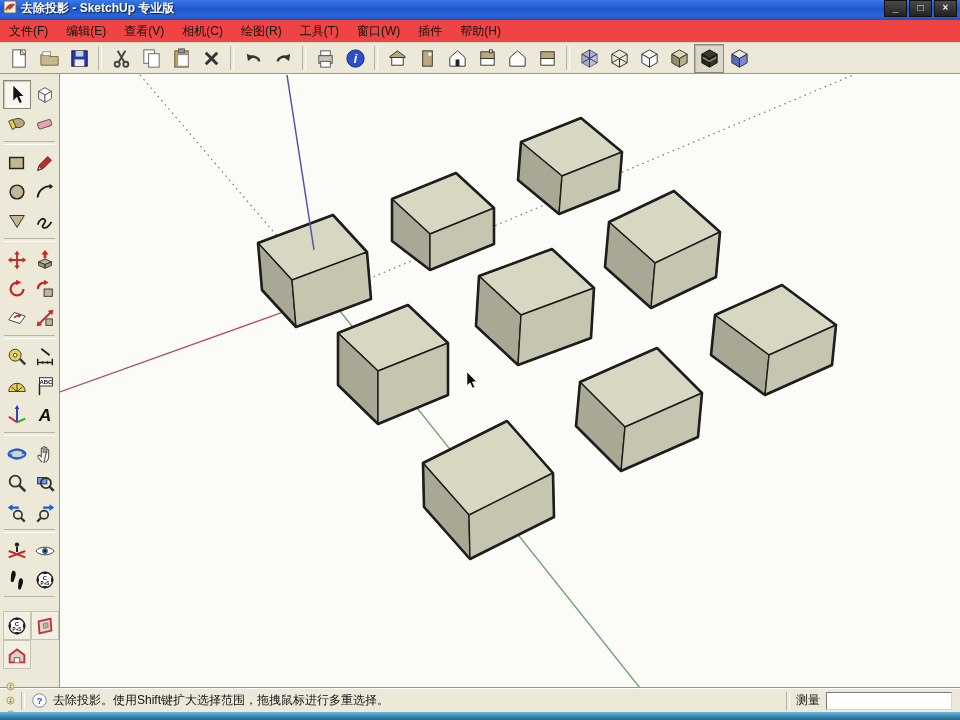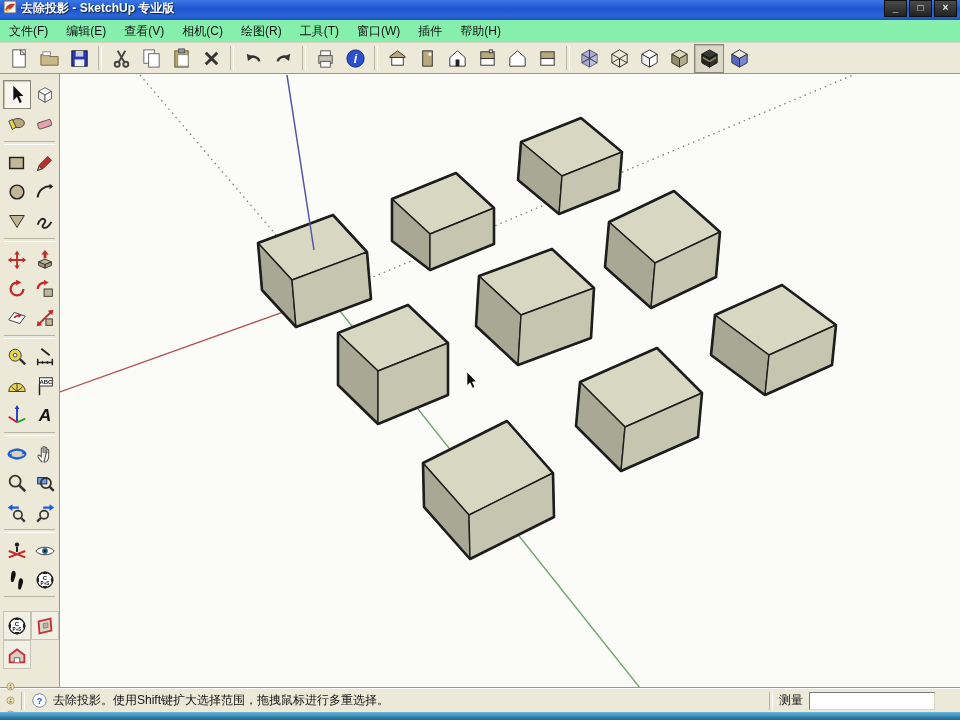--- a/index.html
+++ b/index.html
@@ -11,21 +11,21 @@
     background:linear-gradient(180deg,#3a78e8 0%,#1d55cf 45%,#2a66d8 80%,#1a4ec0 100%);
     display:flex;align-items:flex-start;color:#fff;font-size:12px;font-weight:bold;}
   .titlebar .app-ico{width:14px;height:14px;margin:0 4px 0 3px;flex:0 0 auto;}
   .titlebar .ttl{flex:1;white-space:nowrap;overflow:hidden;text-shadow:1px 1px 1px #123;}
   .winbtns{display:flex;gap:2px;margin-right:3px;}
   .winbtn{width:21px;height:15px;background:linear-gradient(180deg,#4a4a4a,#222);
     border:1px solid #111;color:#eee;font-size:10px;line-height:13px;text-align:center;
     font-weight:bold;cursor:default;}
 
   
-  .menubar{position:absolute;left:0;top:20px;width:100%;height:22px;background:#86efac;
+  .menubar{position:absolute;left:0;top:20px;width:100%;height:22px;background:#ef4444;
     border-bottom:1px solid #d8d4c4;display:flex;align-items:center;font-size:12px;color:#111;}
   .menu-item{padding:3px 9px;cursor:default;}
 
   
   .toolbar{position:absolute;left:0;top:43px;width:100%;height:31px;background:#ece9d8;
     border-bottom:1px solid #9a968a;display:flex;align-items:center;padding-left:4px;box-sizing:border-box;}
   .tbtn{width:28px;height:27px;display:flex;align-items:center;justify-content:center;
     border:1px solid transparent;margin:0 0px;}
   .tbtn svg{width:23px;height:23px;}
   .tbtn.pressed{border:1px solid #8a8678;background:#dcd8c8;box-shadow:inset 1px 1px 1px #b8b4a4;}
@@ -46,21 +46,21 @@
   .viewport{position:absolute;left:60px;top:74px;width:900px;height:614px;background:#fbfbf8;}
 
   
   .statusbar{position:absolute;left:0;top:688px;width:100%;height:24px;background:#ece9d8;
     border-top:1px solid #fff;box-shadow:0 -1px 0 #9a968a;display:flex;align-items:center;
     font-size:12px;color:#111;box-sizing:border-box;padding:0 6px;}
   .badge{width:19px;height:19px;margin-right:3px;flex:0 0 auto;}
   .vsep{width:2px;height:18px;margin:0 6px;border-left:1px solid #b8b4a4;border-right:1px solid #fff;}
   .help-ico{width:17px;height:17px;margin-right:5px;flex:0 0 auto;}
   .status-msg{flex:1;white-space:nowrap;overflow:hidden;}
-  .measure{display:flex;align-items:center;gap:6px;margin-right:19px;}
+  .measure{display:flex;align-items:center;gap:6px;margin-right:2px;}
   .measure input{width:118px;height:16px;border:1px solid #7a7a7a;border-bottom-color:#d8d4c4;
     border-right-color:#d8d4c4;background:#fff;font-size:11px;padding:0 3px;}
 
   .bottomstrip{position:absolute;left:0;top:712px;width:100%;height:8px;
     background:linear-gradient(180deg,#6cb8dc,#2e7ba6 70%,#256a92);}
 </style>
 </head>
 <body>
 
 <div id="app">

